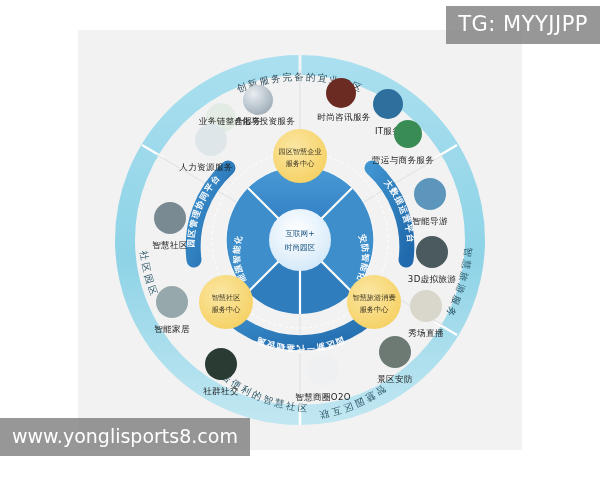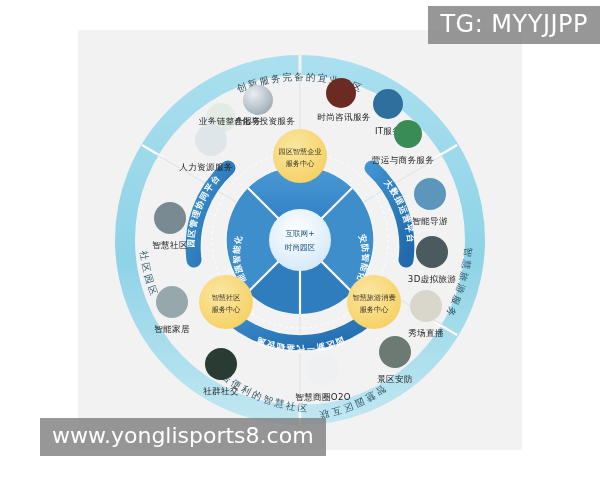--- a/index.html
+++ b/index.html
@@ -8,30 +8,30 @@
     font-family:"DejaVu Sans","Liberation Sans",sans-serif;
     overflow:hidden;position:relative;
   }
   #stage{position:absolute;left:0;top:0;width:600px;height:480px;}
   .canvas-bg{position:absolute;left:78px;top:30px;width:444px;height:420px;background:#f2f2f2;}
   svg.diagram{position:absolute;left:78px;top:30px;width:444px;height:420px;display:block;}
 
   .wm-tg{
     position:absolute;right:0px;top:6px;
     background:rgba(128,128,128,0.82);
-    color:#ffffff;font-size:24px;line-height:30px;
+    color:#ffffff;font-size:21px;line-height:30px;
     padding:3px 12px 5px 12px;letter-spacing:.5px;
     font-family:"DejaVu Sans","Liberation Sans",sans-serif;
     white-space:nowrap;
   }
   .wm-url{
     position:absolute;left:0px;bottom:24px;
     background:rgba(128,128,128,0.82);
-    color:#ffffff;font-size:22px;line-height:28px;
-    padding:4px 12px 6px 12px;white-space:nowrap;margin-left:40px;
+    color:#ffffff;font-size:19px;line-height:28px;
+    padding:4px 12px 6px 12px;white-space:nowrap;
   }
 
   text{font-family:"DejaVu Sans","Liberation Sans",sans-serif;}
   .ring-label{font-size:9.5px;fill:#2a4a58;letter-spacing:2px;}
   .ring-label-lt{font-size:9.5px;fill:#2a5566;letter-spacing:2.6px;}
   .node-label{font-size:8.6px;fill:#1d1d1d;text-anchor:middle;letter-spacing:.3px;}
   .hub-arc-label{font-size:8.4px;fill:#ffffff;letter-spacing:1.2px;font-weight:bold;}
   .core-label{font-size:7.6px;fill:#15507d;text-anchor:middle;}
   .yellow-label{font-size:7.2px;fill:#3a3320;text-anchor:middle;}
   .wedge-label{font-size:8.2px;fill:#ffffff;font-weight:bold;letter-spacing:1px;}

